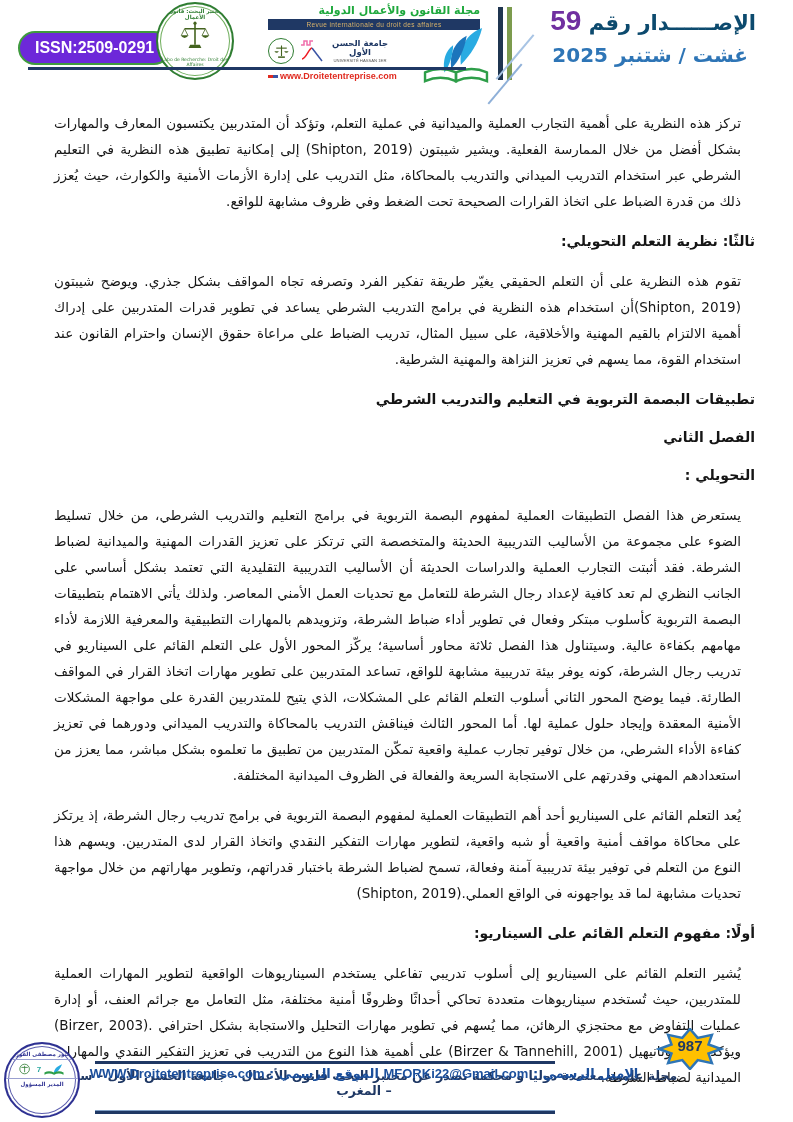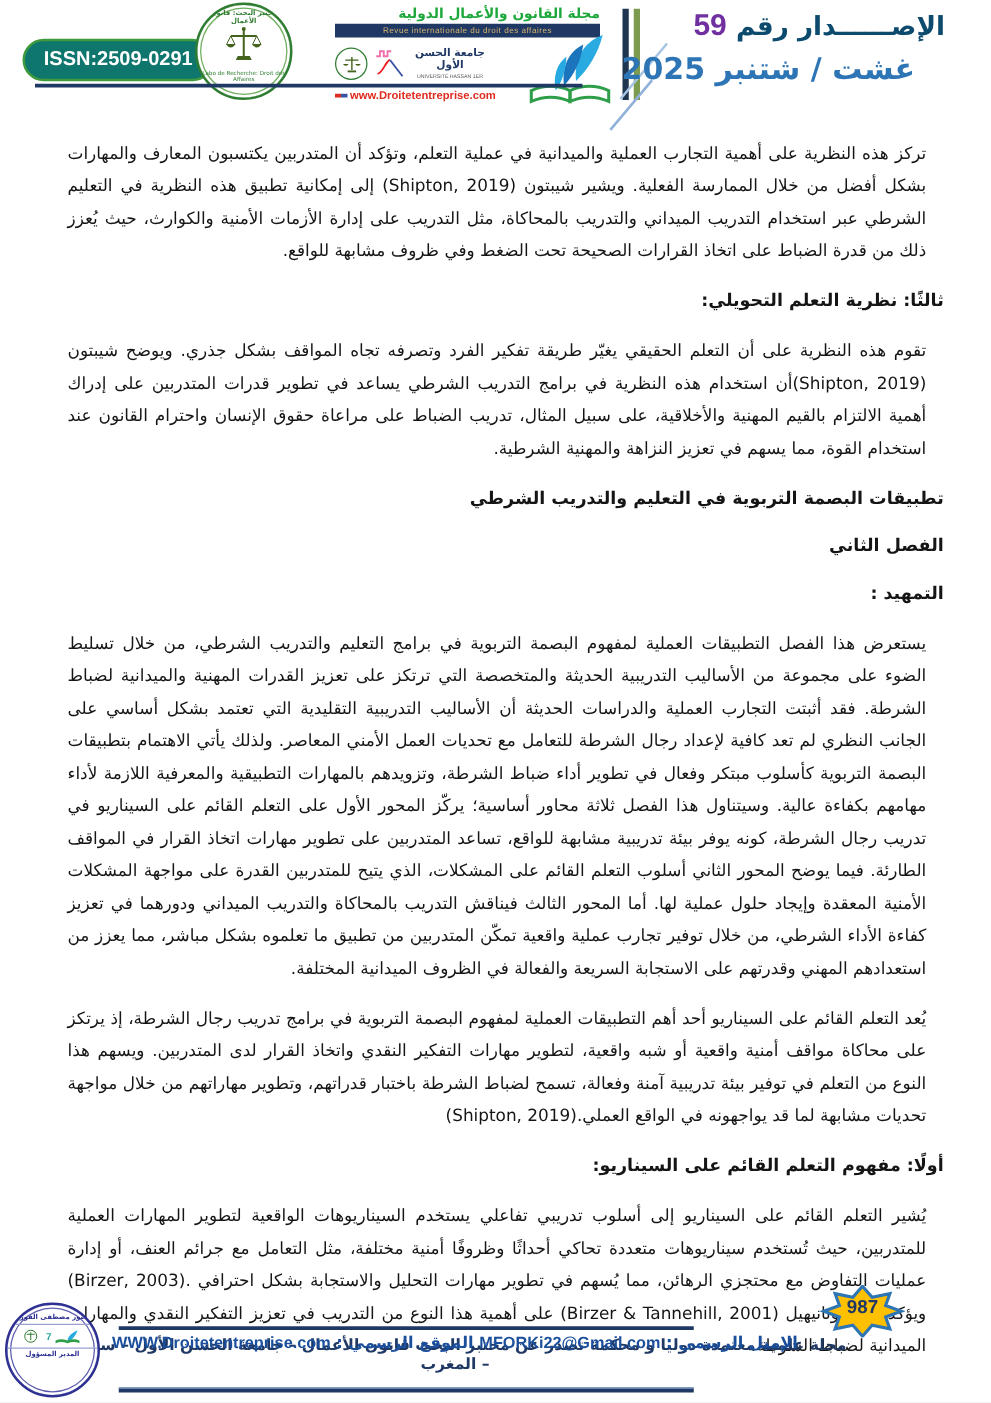--- a/index.html
+++ b/index.html
@@ -1,21 +1,21 @@
 <!DOCTYPE html>
 <html lang="ar"><head>
 <meta charset="utf-8">
 <style>
   html,body{margin:0;padding:0;background:#e9e9e9;}
   .page{position:relative;width:793px;height:1122px;background:#fff;margin:0 auto;
         font-family:"DejaVu Sans",sans-serif;overflow:hidden;}
 
   
   .issn-pill{position:absolute;left:18px;top:31px;height:30px;line-height:30px;
-    padding:0 15px;background:#0f766e;border:2px solid #3f9a3e;border-radius:17px;
+    padding:0 15px;background:#6d28d9;border:2px solid #3f9a3e;border-radius:17px;
     color:#fff;font-weight:bold;font-size:16px;font-family:"Liberation Sans",sans-serif;}
   .lab-logo{position:absolute;left:156px;top:2px;width:74px;height:74px;border-radius:50%;
     border:2px solid #2f7d32;box-shadow:inset 0 0 0 2px #fff, inset 0 0 0 3px #6fae5c;
     background:#fff;text-align:center;overflow:hidden;}
   .lab-logo .arc-top{display:block;font-size:5.5px;color:#2f7d32;font-weight:bold;margin-top:4px;direction:rtl;}
   .lab-logo .arc-bottom{display:block;font-size:4.5px;color:#2f7d32;margin-top:1px;}
   .journal-block{position:absolute;left:268px;top:4px;width:212px;}
   .j-title{color:#1ea83c;font-weight:bold;font-size:11px;text-align:right;direction:rtl;line-height:14px;}
   .j-band{margin-top:1px;background:#1f3864;color:#d9b36a;font-size:6.5px;text-align:center;
     padding:2px 0;font-family:"Liberation Sans",sans-serif;letter-spacing:.4px;}
@@ -29,23 +29,23 @@
   .j-url{position:relative;color:#e02b20;font-weight:bold;font-size:9px;
     font-family:"Liberation Sans",sans-serif;margin-top:1px;}
   .j-url::before{content:"";display:inline-block;width:10px;height:3px;margin-right:2px;
     background:linear-gradient(90deg,#e02b20 50%,#3953a4 50%);vertical-align:middle;}
   .header-rule{position:absolute;left:28px;top:67px;width:438px;height:3px;background:#1f3864;}
   .vbar-navy{position:absolute;left:498px;top:7px;width:5px;height:73px;background:#1f3550;}
   .vbar-green{position:absolute;left:507px;top:7px;width:5px;height:73px;background:#7c9b4e;}
   .issue-block{position:absolute;top:8px;right:37px;width:256px;direction:rtl;text-align:right;}
   .issue-line{font-weight:bold;font-size:21px;line-height:26px;white-space:nowrap;}
   .issue-label{color:#0c4a6e;}
-  .issue-number{color:#7030a0;font-family:"Liberation Sans",sans-serif;font-size:24px;}
-  .issue-date{margin-top:7px;margin-left:0;padding-left:0;margin-right:24px;
-    color:#2e75b6;font-weight:bold;font-size:24px;white-space:nowrap;}
+  .issue-number{color:#7030a0;font-family:"Liberation Sans",sans-serif;font-size:28px;}
+  .issue-date{margin-top:7px;margin-left:0;padding-left:0;margin-right:8px;
+    color:#2e75b6;font-weight:bold;font-size:20px;white-space:nowrap;}
   .slash{position:absolute;width:2px;background:#a8c4e4;transform:rotate(40deg);}
   .slash.s1{left:514px;top:28px;height:58px;}
   .slash.s2{left:504px;top:58px;height:52px;background:#8fb0d8;}
 
   
   .body-text{position:absolute;top:96px;right:38px;left:40px;direction:rtl;
     text-align:justify;color:#151515;font-size:13.5px;line-height:26px;}
   .para{margin:14px;}
   .heading{margin:12px 0 1px 0;font-size:14px;font-weight:bold;line-height:26px;}
   .gap-top{margin-top:28px;}
@@ -149,21 +149,21 @@
     </div>
     <div class="issue-date">غشت / شتنبر 2025</div>
   </div>
 
   <main class="body-text">
     <p class="para">تركز هذه النظرية على أهمية التجارب العملية والميدانية في عملية التعلم، وتؤكد أن المتدربين يكتسبون المعارف والمهارات بشكل أفضل من خلال الممارسة الفعلية. ويشير شيبتون (Shipton, 2019) إلى إمكانية تطبيق هذه النظرية في التعليم الشرطي عبر استخدام التدريب الميداني والتدريب بالمحاكاة، مثل التدريب على إدارة الأزمات الأمنية والكوارث، حيث يُعزز ذلك من قدرة الضباط على اتخاذ القرارات الصحيحة تحت الضغط وفي ظروف مشابهة للواقع.</p>
     <h3 class="heading">ثالثًا: نظرية التعلم التحويلي:</h3>
     <p class="para">تقوم هذه النظرية على أن التعلم الحقيقي يغيّر طريقة تفكير الفرد وتصرفه تجاه المواقف بشكل جذري. ويوضح شيبتون (Shipton, 2019)أن استخدام هذه النظرية في برامج التدريب الشرطي يساعد في تطوير قدرات المتدربين على إدراك أهمية الالتزام بالقيم المهنية والأخلاقية، على سبيل المثال، تدريب الضباط على مراعاة حقوق الإنسان واحترام القانون عند استخدام القوة، مما يسهم في تعزيز النزاهة والمهنية الشرطية.</p>
     <h3 class="heading">تطبيقات البصمة التربوية في التعليم والتدريب الشرطي</h3>
     <h3 class="heading">الفصل الثاني</h3>
-    <h3 class="heading">التمهيد :</h3>
+    <h3 class="heading">التحويلي :</h3>
     <p class="para">يستعرض هذا الفصل التطبيقات العملية لمفهوم البصمة التربوية في برامج التعليم والتدريب الشرطي، من خلال تسليط الضوء على مجموعة من الأساليب التدريبية الحديثة والمتخصصة التي ترتكز على تعزيز القدرات المهنية والميدانية لضباط الشرطة. فقد أثبتت التجارب العملية والدراسات الحديثة أن الأساليب التدريبية التقليدية التي تعتمد بشكل أساسي على الجانب النظري لم تعد كافية لإعداد رجال الشرطة للتعامل مع تحديات العمل الأمني المعاصر. ولذلك يأتي الاهتمام بتطبيقات البصمة التربوية كأسلوب مبتكر وفعال في تطوير أداء ضباط الشرطة، وتزويدهم بالمهارات التطبيقية والمعرفية اللازمة لأداء مهامهم بكفاءة عالية. وسيتناول هذا الفصل ثلاثة محاور أساسية؛ يركّز المحور الأول على التعلم القائم على السيناريو في تدريب رجال الشرطة، كونه يوفر بيئة تدريبية مشابهة للواقع، تساعد المتدربين على تطوير مهارات اتخاذ القرار في المواقف الطارئة. فيما يوضح المحور الثاني أسلوب التعلم القائم على المشكلات، الذي يتيح للمتدربين القدرة على مواجهة المشكلات الأمنية المعقدة وإيجاد حلول عملية لها. أما المحور الثالث فيناقش التدريب بالمحاكاة والتدريب الميداني ودورهما في تعزيز كفاءة الأداء الشرطي، من خلال توفير تجارب عملية واقعية تمكّن المتدربين من تطبيق ما تعلموه بشكل مباشر، مما يعزز من استعدادهم المهني وقدرتهم على الاستجابة السريعة والفعالة في الظروف الميدانية المختلفة.</p>
     <p class="para">يُعد التعلم القائم على السيناريو أحد أهم التطبيقات العملية لمفهوم البصمة التربوية في برامج تدريب رجال الشرطة، إذ يرتكز على محاكاة مواقف أمنية واقعية أو شبه واقعية، لتطوير مهارات التفكير النقدي واتخاذ القرار لدى المتدربين. ويسهم هذا النوع من التعلم في توفير بيئة تدريبية آمنة وفعالة، تسمح لضباط الشرطة باختبار قدراتهم، وتطوير مهاراتهم من خلال مواجهة تحديات مشابهة لما قد يواجهونه في الواقع العملي.(Shipton, 2019)</p>
     <h3 class="heading">أولًا: مفهوم التعلم القائم على السيناريو:</h3>
     <p class="para">يُشير التعلم القائم على السيناريو إلى أسلوب تدريبي تفاعلي يستخدم السيناريوهات الواقعية لتطوير المهارات العملية للمتدربين، حيث تُستخدم سيناريوهات متعددة تحاكي أحداثًا وظروفًا أمنية مختلفة، مثل التعامل مع جرائم العنف، أو إدارة عمليات التفاوض مع محتجزي الرهائن، مما يُسهم في تطوير مهارات التحليل والاستجابة بشكل احترافي .(Birzer, 2003) ويؤكد بيرزر وتانيهيل (Birzer &amp; Tannehill, 2001) على أهمية هذا النوع من التدريب في تعزيز التفكير النقدي والمهارات الميدانية لضباط الشرطة.</p>
   </main>
 
   <div class="badge-987">
     <svg width="68" height="42" viewBox="0 0 66 42">
       <polygon points="33,1 40.7,9.9 54.9,6.9 51.5,16.4 64,21 51.5,25.6 54.9,35.1 40.7,32.1 33,41 25.3,32.1 11.1,35.1 14.5,25.6 2,21 14.5,16.4 11.1,6.9 25.3,9.9" fill="#ffc000" stroke="#2e75b6" stroke-width="2.5"></polygon>
     </svg>

